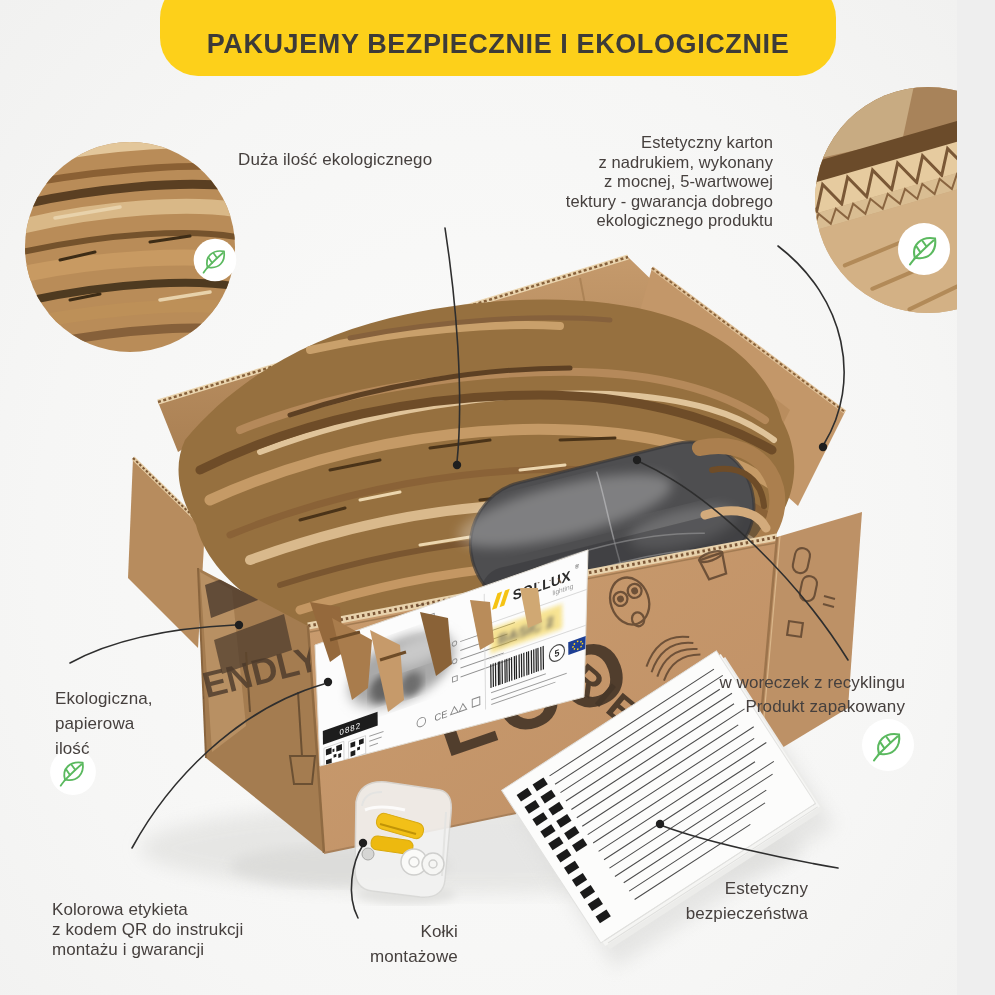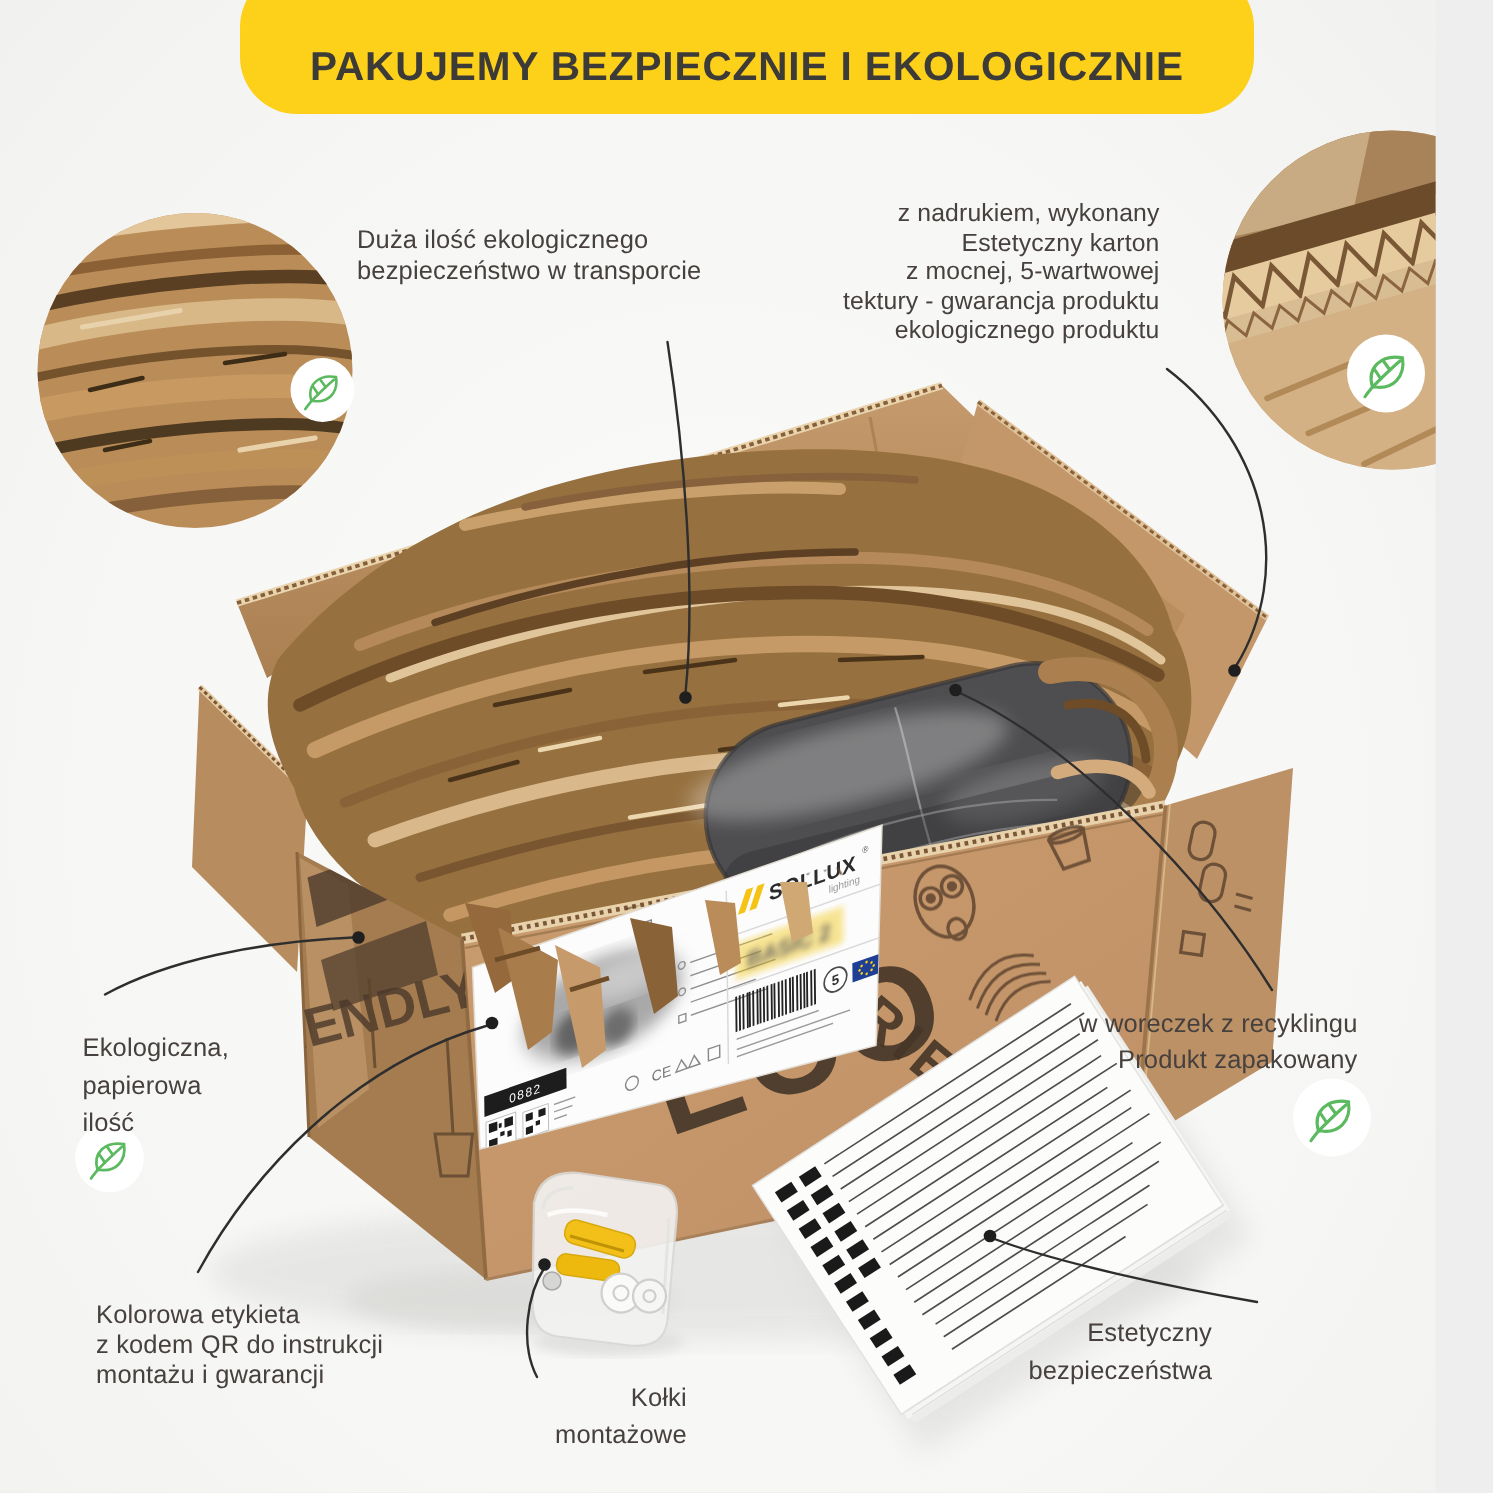--- a/index.html
+++ b/index.html
@@ -412,43 +412,42 @@
     </g>
 
     <use href="#leafdef" transform="translate(215,260) scale(0.82)"></use>
     <use href="#leafdef" transform="translate(924,249)"></use>
     <use href="#leafdef" transform="translate(73,772) scale(0.88)"></use>
     <use href="#leafdef" transform="translate(888,745)"></use>
   </svg>
 
   <div class="t" style="left:238px;top:149px;">
     <div><b>Duża ilość ekologicznego</b></div>
-    <div><span>bezpieczeństwo w transporcie</span></div>
   </div>
 
   <div class="t ar small" style="right:184px;top:133px;">
+    <div><span>Estetyczny karton</span></div>
     <div><span>z nadrukiem, wykonany</span></div>
-    <div><span>Estetyczny karton</span></div>
     <div><span>z mocnej, 5-wartwowej</span></div>
-    <div><span>tektury - </span><b>gwarancja produktu</b></div>
+    <div><span>tektury - </span><b>gwarancja dobrego</b></div>
     <div><b>ekologicznego produktu</b></div>
   </div>
 
   <div class="t" style="left:55px;top:686px;line-height:25px;">
     <div><b>Ekologiczna,</b></div>
     <div><span>papierowa</span></div>
     <div><span>ilość</span></div>
   </div>
 
   <div class="t ar" style="right:52px;top:671px;line-height:24px;">
     <div><span>w woreczek </span><b>z recyklingu</b></div>
     <div><span>Produkt zapakowany</span></div>
   </div>
 
-  <div class="t" style="left:52px;top:867px;line-height:20px;margin-left:12px;">
+  <div class="t" style="left:52px;top:900px;line-height:20px;">
     <div><span>Kolorowa etykieta</span></div>
     <div><span>z kodem QR do instrukcji</span></div>
     <div><b>montażu i gwarancji</b></div>
   </div>
 
   <div class="t" style="left:370px;top:919px;line-height:25px;text-align:right;">
     <div><span>Kołki</span></div>
     <div><span>montażowe</span></div>
   </div>
 

